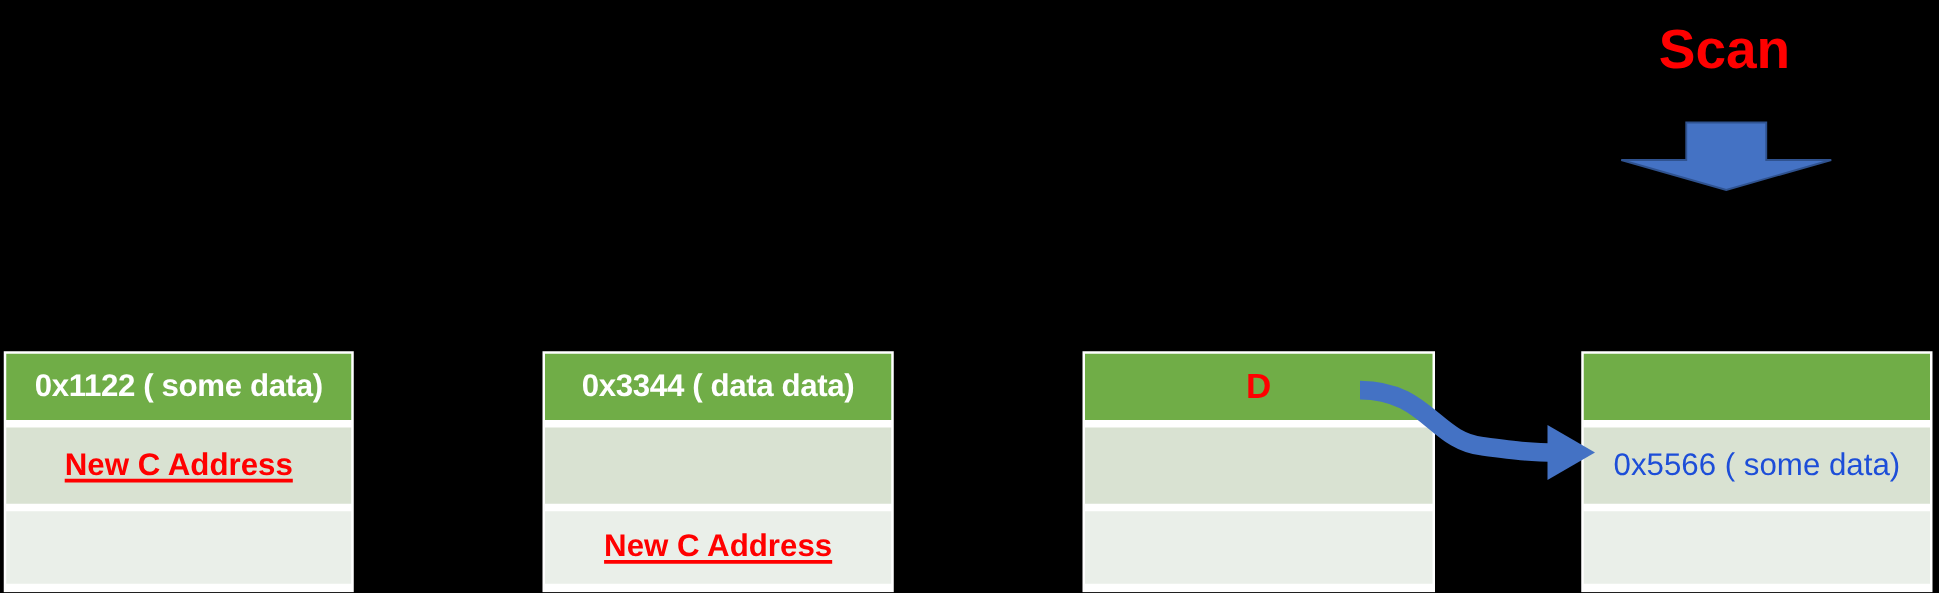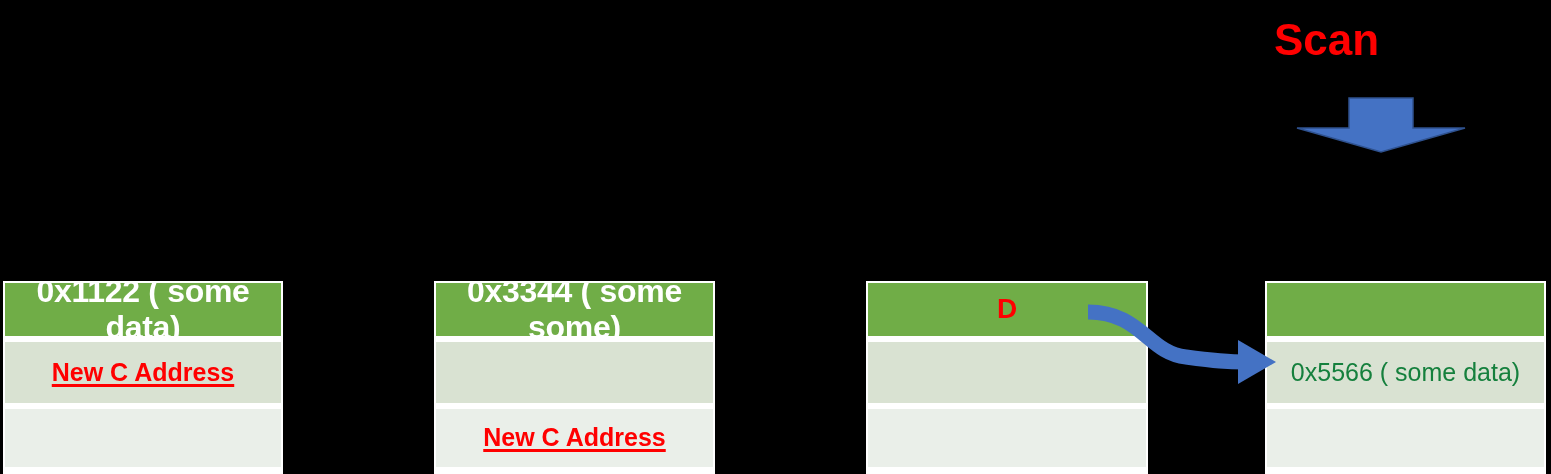--- a/index.html
+++ b/index.html
@@ -53,46 +53,46 @@
     height: 58px;
   }
 
   .cell-text {
     display: inline-block;
     line-height: 1.1;
   }
   .txt-white-bold {
     color: #ffffff;
     font-weight: bold;
-    font-size: 32px;
+    font-size: 25px;
     letter-spacing: -0.3px;
   }
   .txt-red-bold-underline {
     color: #FF0000;
     font-weight: bold;
     font-size: 25px;
     text-decoration: underline;
     text-underline-offset: 3px;
     text-decoration-thickness: 3px;
   }
   .txt-red-bold {
     color: #FF0000;
     font-weight: bold;
     font-size: 28px;
   }
   .txt-red-plain {
-    color: #15803d;
+    color: #1d4ed8;
     font-weight: normal;
     font-size: 25px;
   }
 
   
   #scan-label {
     position: absolute;
-    left: 1274px;
+    left: 1327px;
     top: 18px;
     color: #FF0000;
     font-weight: bold;
     font-size: 44px;
     line-height: 1;
     white-space: nowrap;
   }
 
   
   .arrow-svg {
@@ -118,21 +118,21 @@
     <div class="row row-mid">
       <span class="cell-text txt-red-bold-underline">New C Address</span>
     </div>
     <div class="row row-low">
       <span class="cell-text txt-red-bold-underline"></span>
     </div>
   </div>
 
   <div class="block" style="left:434px; top:281px; width:281px; height:193px;">
     <div class="row row-header">
-      <span class="cell-text txt-white-bold">0x3344 ( some some)</span>
+      <span class="cell-text txt-white-bold">0x3344 ( data data)</span>
     </div>
     <div class="row row-mid">
       <span class="cell-text txt-red-bold-underline"></span>
     </div>
     <div class="row row-low">
       <span class="cell-text txt-red-bold-underline">New C Address</span>
     </div>
   </div>
 
   <div class="block" style="left:866px; top:281px; width:282px; height:193px;">

